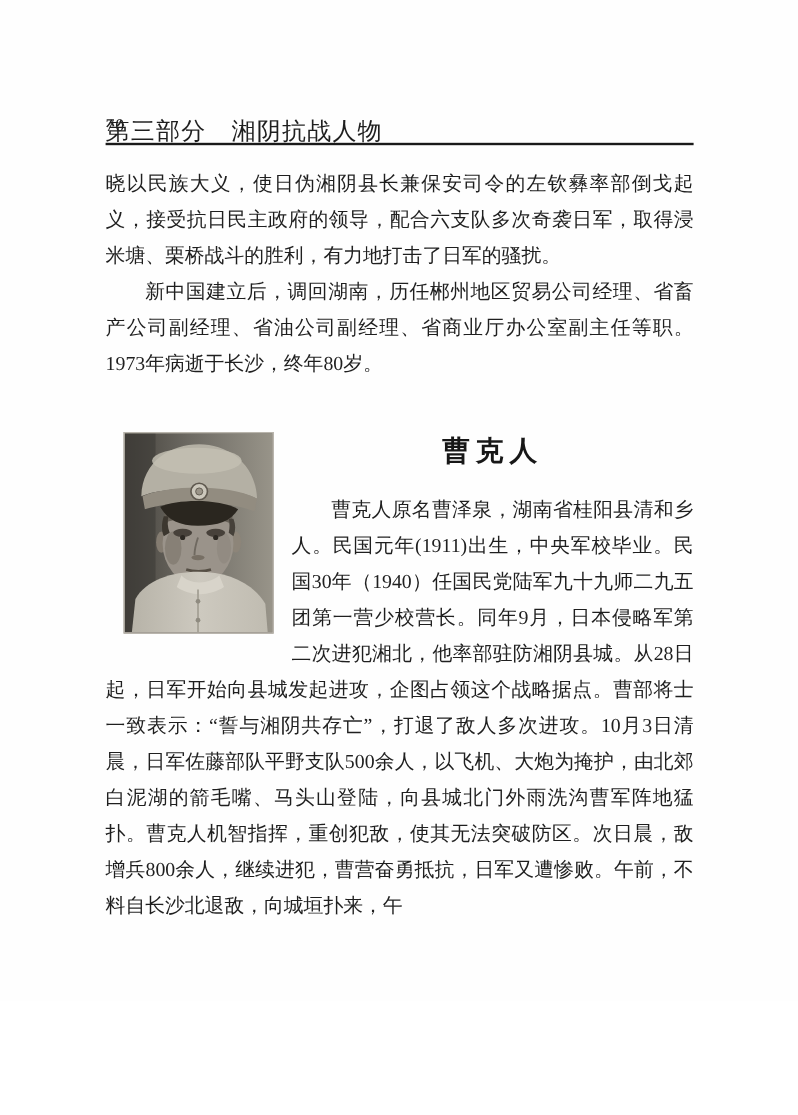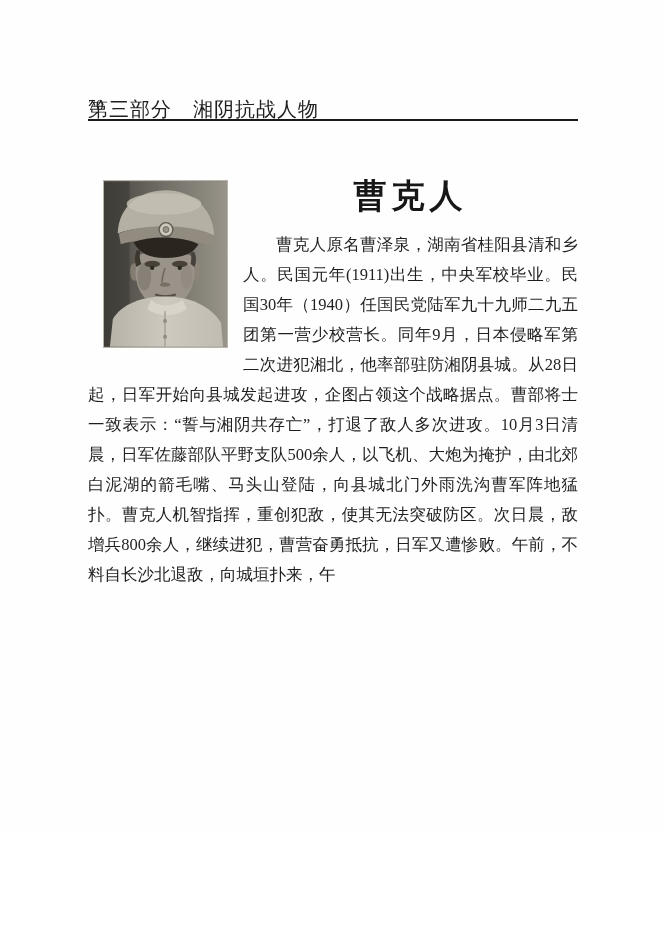--- a/index.html
+++ b/index.html
@@ -68,40 +68,42 @@
     width: 125px; height: 168px;
     margin: 2px 15px 6px 15px;
     border: 1px solid #b9b5ac;
     box-sizing: border-box;
     background: #8a867d;
   }
   .portrait svg { display: block; width: 100%; height: 100%; }
   .person-title {
     margin: 0 0 16px 0;
     text-align: center;
-    font-size: 33px;
+    font-size: 23px;
     font-weight: bold;
     letter-spacing: 5px;
     line-height: 36px;
     color: #171717;
   }
 </style>
 </head>
 <body>
 
 <div class="page">
   <div class="content">
 
     <header class="page-header">
       <span class="page-num">70</span>
       <span class="header-title">第三部分　湘阴抗战人物</span>
     </header>
     <div class="header-rule"></div>
 
     <main class="body-text">
+      <p class="para no-indent">晓以民族大义，使日伪湘阴县长兼保安司令的左钦彝率部倒戈起义，接受抗日民主政府的领导，配合六支队多次奇袭日军，取得浸米塘、栗桥战斗的胜利，有力地打击了日军的骚扰。</p>
+      <p class="para">新中国建立后，调回湖南，历任郴州地区贸易公司经理、省畜产公司副经理、省油公司副经理、省商业厅办公室副主任等职。1973年病逝于长沙，终年80岁。</p>
 
       <section class="person-section">
         <div class="portrait">
           <svg viewBox="0 0 125 168" xmlns="http://www.w3.org/2000/svg">
             <defs>
               <linearGradient id="bgGrad" x1="0" y1="0" x2="1" y2="0">
                 <stop offset="0" stop-color="#45423c"></stop>
                 <stop offset="0.45" stop-color="#6e6b64"></stop>
                 <stop offset="1" stop-color="#989489"></stop>
               </linearGradient>

